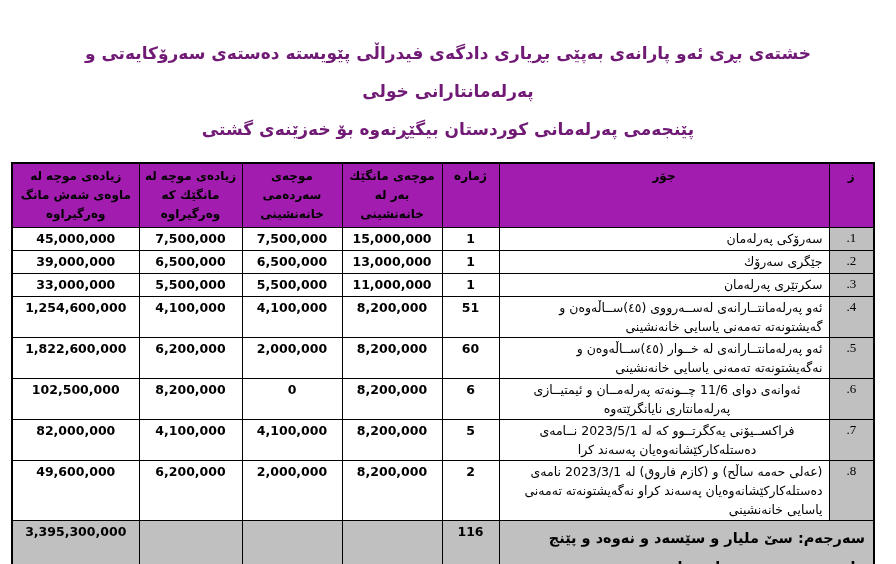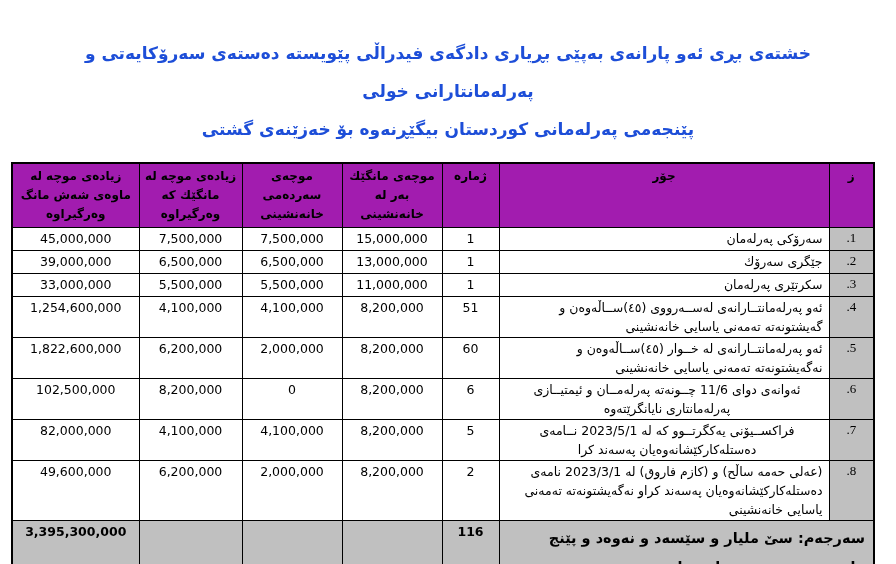--- a/index.html
+++ b/index.html
@@ -13,21 +13,21 @@
     overflow: hidden;
   }
   .page { width: 896px; height: 564px; position: relative; }
 
   .doc-title {
     margin: 34px 60px 0 60px;
     text-align: center;
     font-weight: bold;
     font-size: 17px;
     line-height: 38px;
-    color: #1d4ed8;
+    color: #701a75;
   }
 
   table.payments {
     position: absolute;
     top: 128px;
     right: 21px;
     width: 862px;
     border-collapse: collapse;
     table-layout: fixed;
     border: 2px solid #000;
@@ -55,21 +55,21 @@
     padding-top: 2px;
   }
   td.type {
     font-size: 12.5px;
     line-height: 19px;
     text-align: right;
     padding: 1px 6px 1px 12px;
     background: #fff;
   }
   td.num {
-    font-weight: normal;
+    font-weight: bold;
     font-size: 12.5px;
     text-align: center;
     padding-top: 3px;
     background: #fff;
   }
   tr.r-short td { height: 23px; }
   tr.r-mid td   { height: 40px; }
   tr.r-mid2 td  { height: 38px; text-align: center; }
   tr.r-tall td  { height: 55px; }
 

